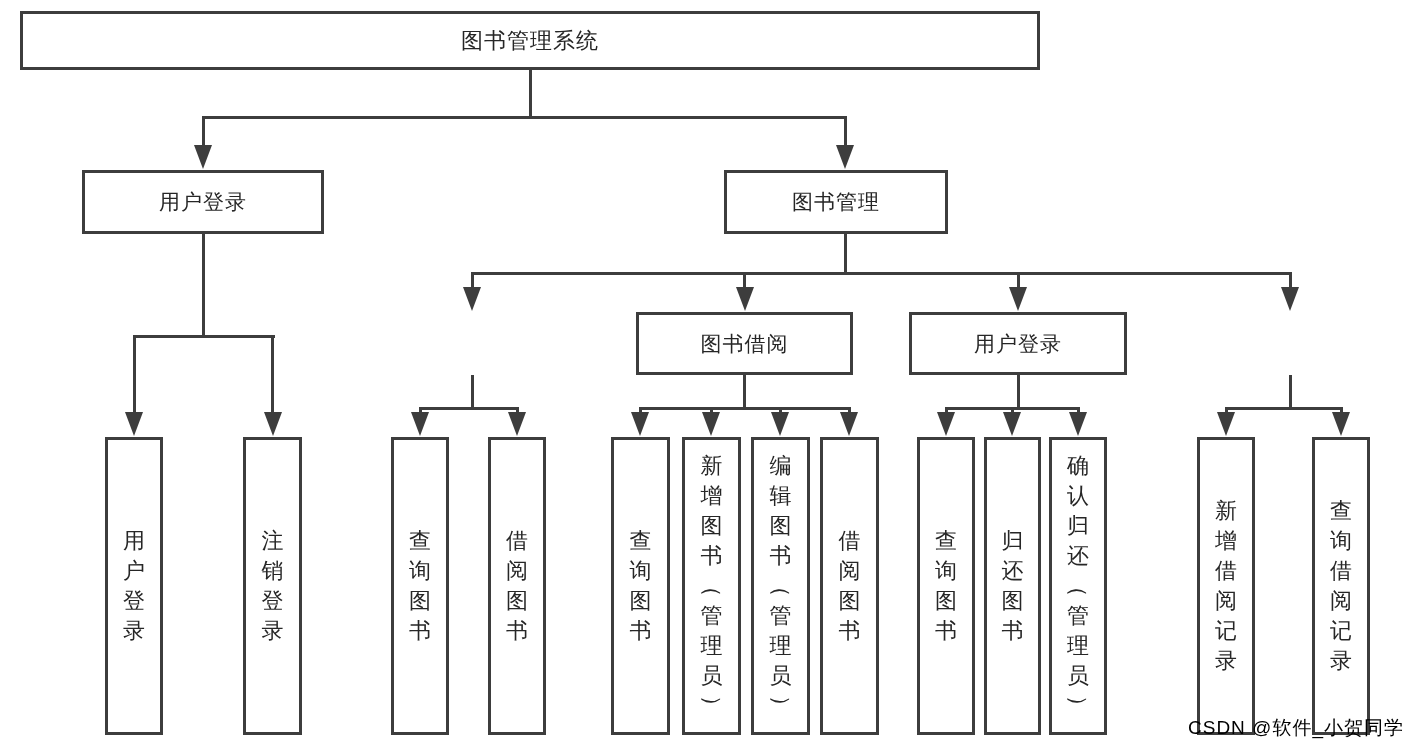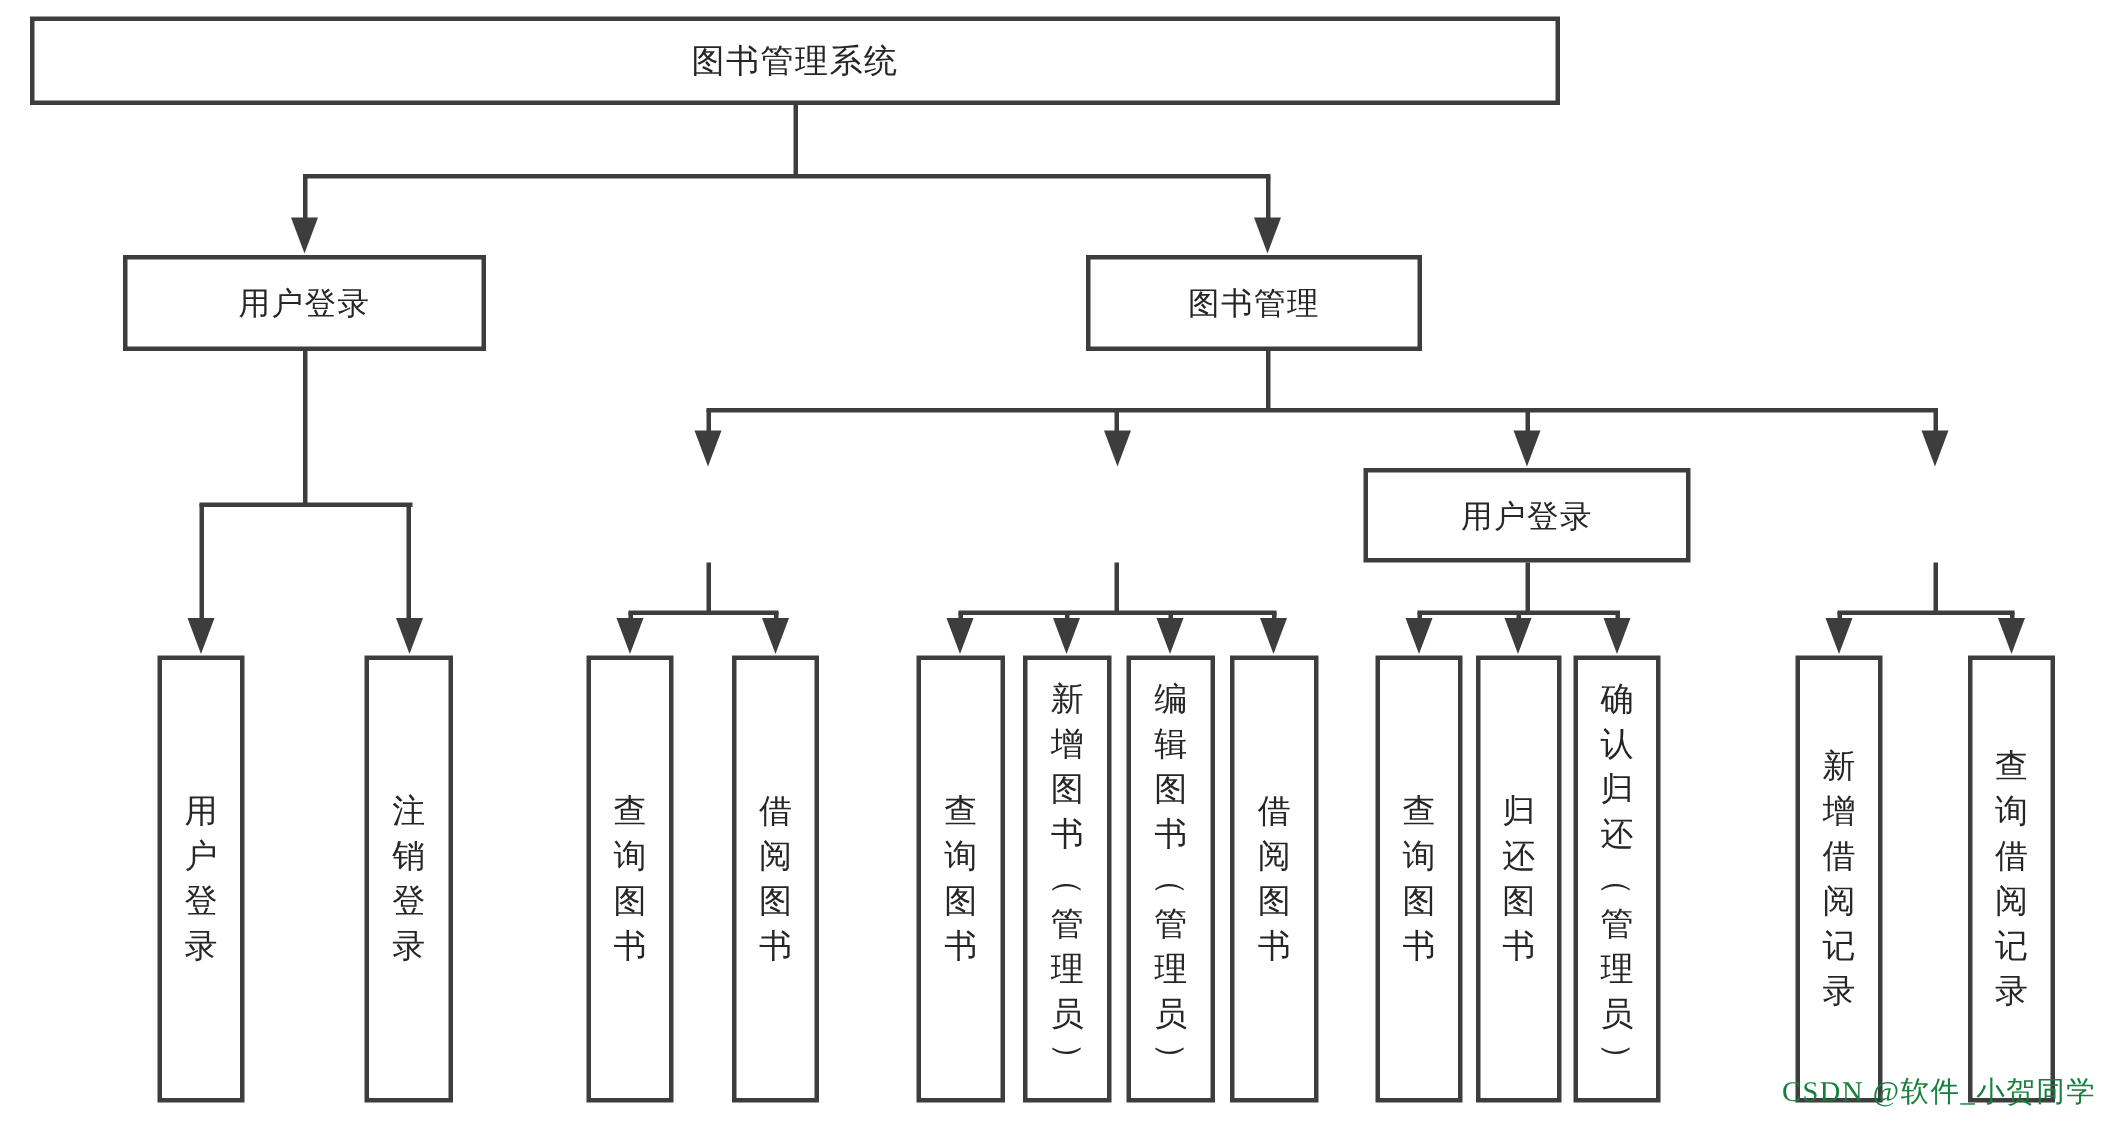--- a/index.html
+++ b/index.html
@@ -1,18 +1,18 @@
 <!DOCTYPE html>
 <html><head>
 <meta charset="utf-8">
 <style>
   html,body{margin:0;padding:0;background:#fff;}
   .canvas{
     position:relative;width:1405px;height:747px;background:#ffffff;
-    font-family:Liberation Serif, serif;color:#262626;overflow:hidden;
+    font-family:Liberation Sans, sans-serif;color:#262626;overflow:hidden;
   }
   .hbox{
     position:absolute;box-sizing:border-box;border:3px solid #3d3d3d;background:#fff;
     display:flex;align-items:center;justify-content:center;
     font-size:21px;letter-spacing:1px;white-space:nowrap;
   }
   .l1{font-size:22px;}
   .vbox{
     position:absolute;box-sizing:border-box;border:3px solid #3d3d3d;background:#fff;
     display:flex;flex-direction:column;align-items:center;justify-content:center;
@@ -21,21 +21,21 @@
   .vchar{display:block;line-height:1;}
   .vchar.rot{transform:rotate(90deg);}
   .vline{position:absolute;width:3px;background:#3d3d3d;}
   .hline{position:absolute;height:3px;background:#3d3d3d;}
   .arrow{
     position:absolute;width:0;height:0;
     border-left:9px solid transparent;border-right:9px solid transparent;
     border-top:24px solid #3d3d3d;
   }
   .watermark{
-    position:absolute;left:1188px;top:715px;font-size:19px;color:#15803d;
+    position:absolute;left:1188px;top:715px;font-size:19px;color:#000000;
     letter-spacing:1px;white-space:nowrap;z-index:5;
   }
 </style>
 </head>
 <body>
 
 <div class="canvas">
 
   <div class="hbox l1" style="left:20px;top:11px;width:1020px;height:59px;">
     <span>图书管理系统</span>
@@ -66,20 +66,23 @@
   <div class="hline" style="left:470.5px;top:271.5px;width:821px;"></div>
   <div class="vline" style="left:470.5px;top:273px;height:16px;"></div>
   <div class="arrow" style="left:463px;top:287px;"></div>
   <div class="vline" style="left:743px;top:273px;height:16px;"></div>
   <div class="arrow" style="left:735.5px;top:287px;"></div>
   <div class="vline" style="left:1016.5px;top:273px;height:16px;"></div>
   <div class="arrow" style="left:1009px;top:287px;"></div>
   <div class="vline" style="left:1288.5px;top:273px;height:16px;"></div>
   <div class="arrow" style="left:1281px;top:287px;"></div>
 
+  <div class="hbox" style="left:636px;top:312px;width:217px;height:63px;">
+    <span>图书借阅</span>
+  </div>
   <div class="hbox" style="left:909px;top:312px;width:218px;height:63px;">
     <span>用户登录</span>
   </div>
 
   <div class="vline" style="left:470.5px;top:375px;height:33px;"></div>
   <div class="hline" style="left:418.5px;top:406.5px;width:100px;"></div>
   <div class="vline" style="left:418.5px;top:408px;height:6px;"></div>
   <div class="arrow" style="left:411px;top:412px;"></div>
   <div class="vline" style="left:515.5px;top:408px;height:6px;"></div>
   <div class="arrow" style="left:508px;top:412px;"></div>

